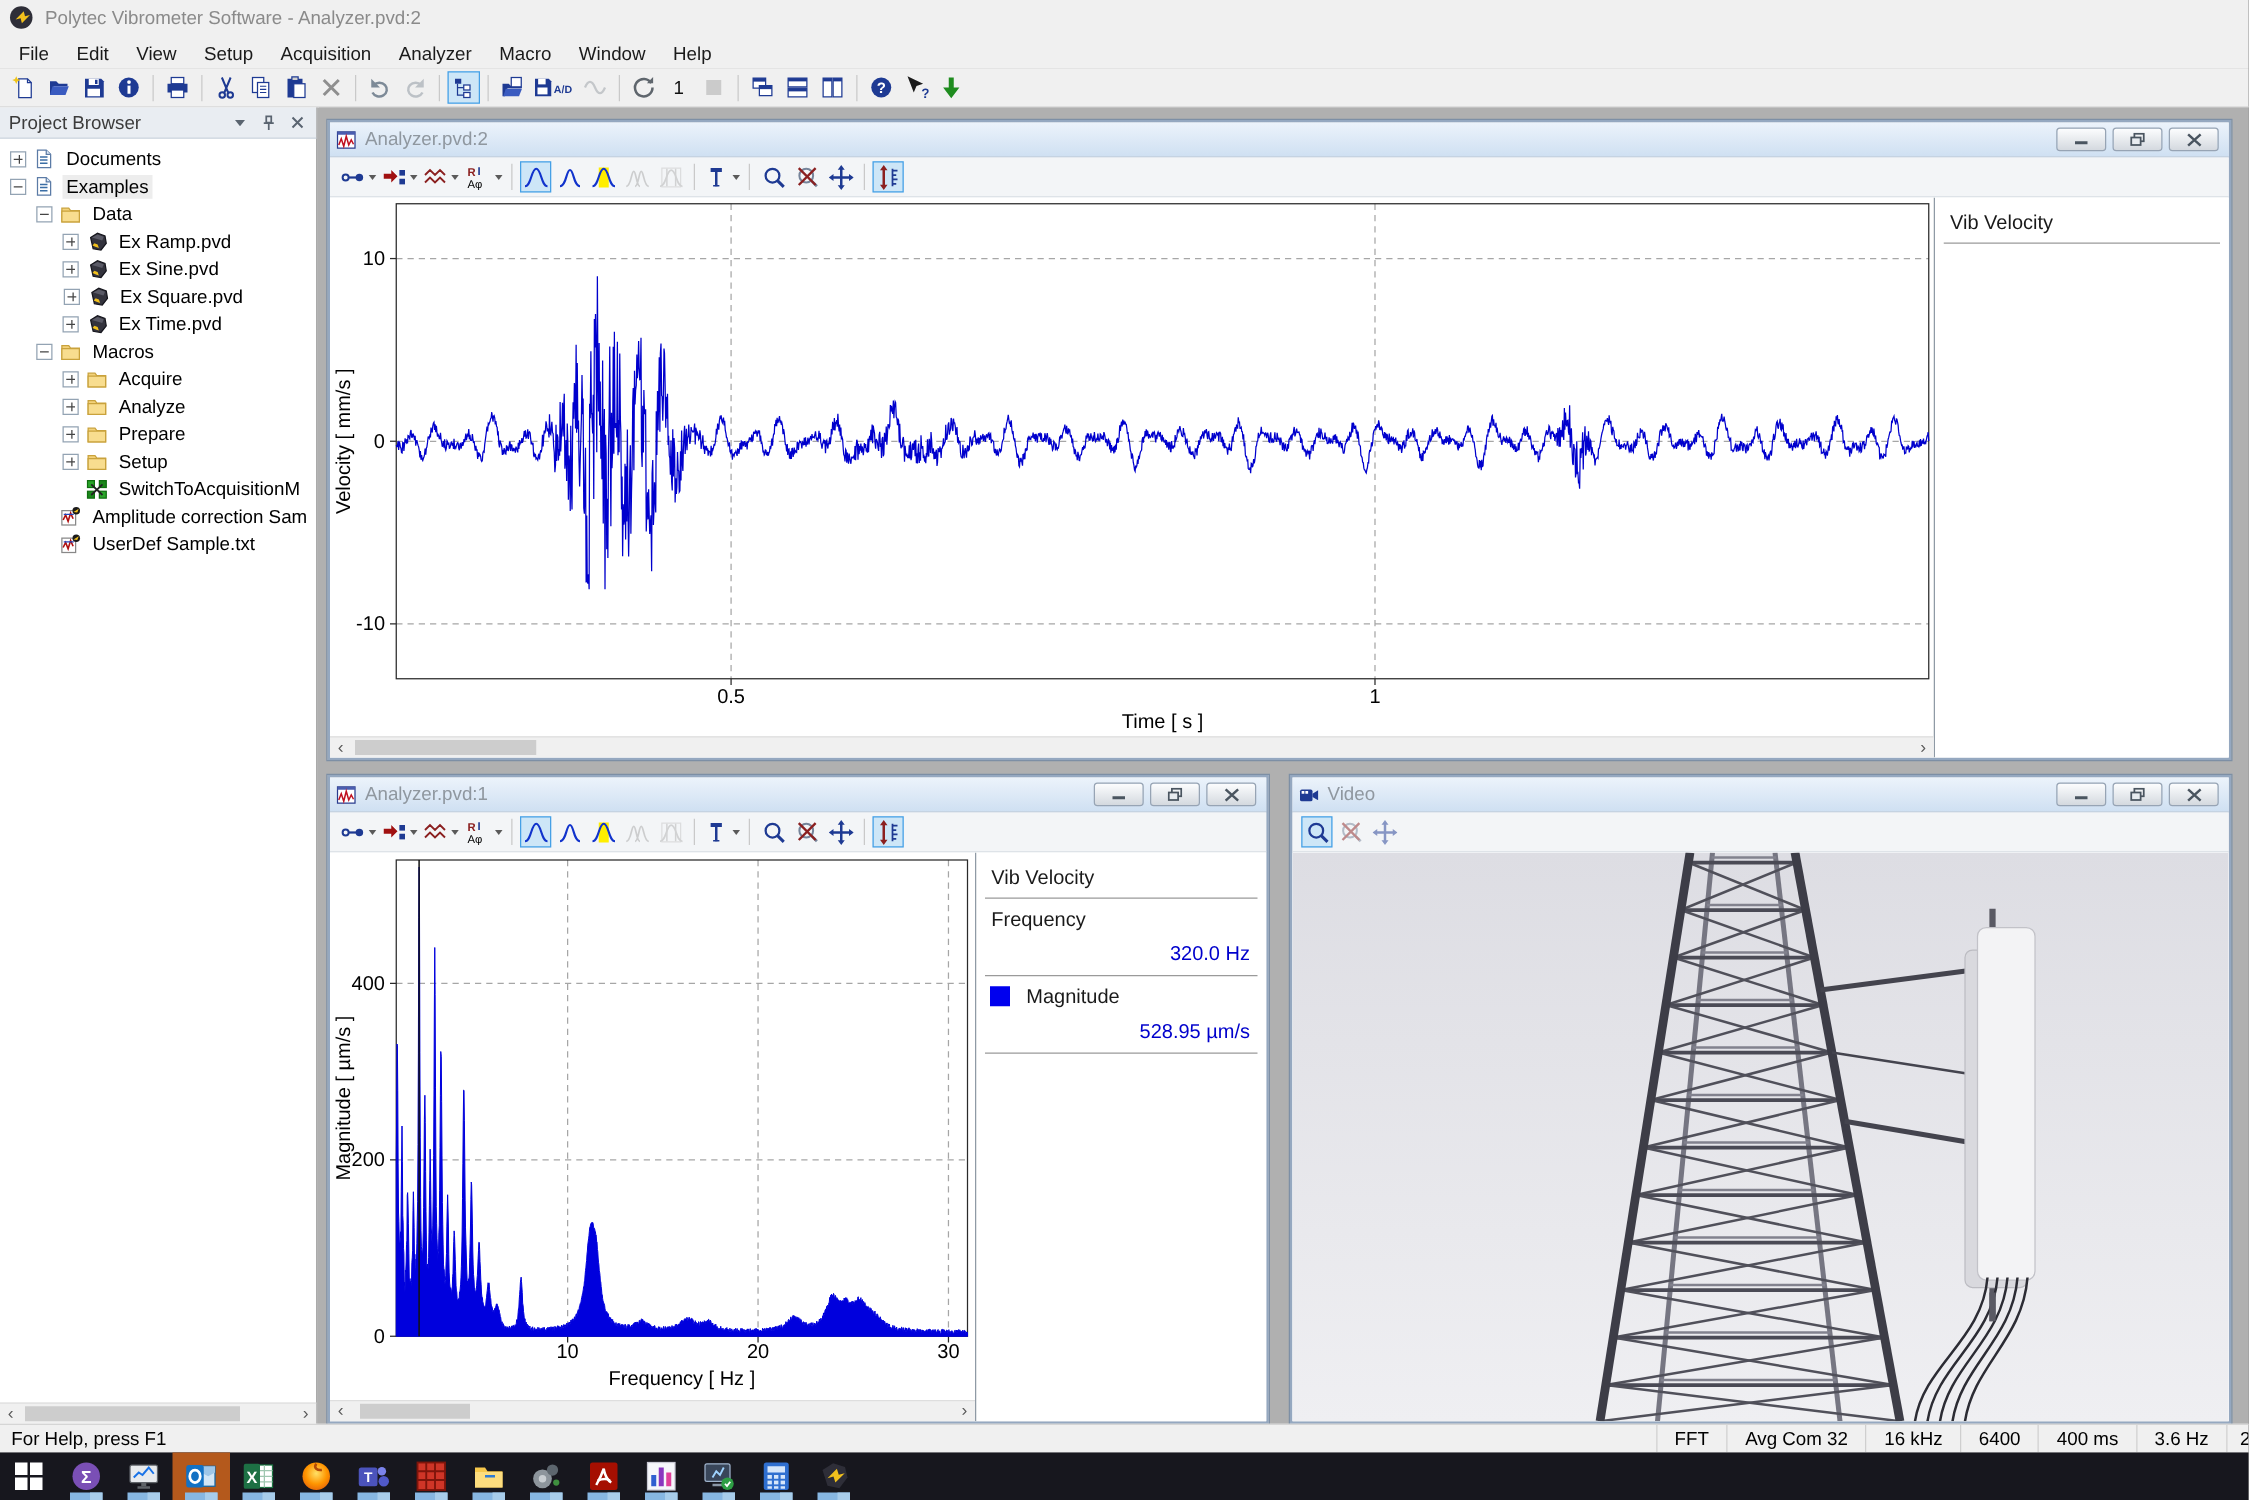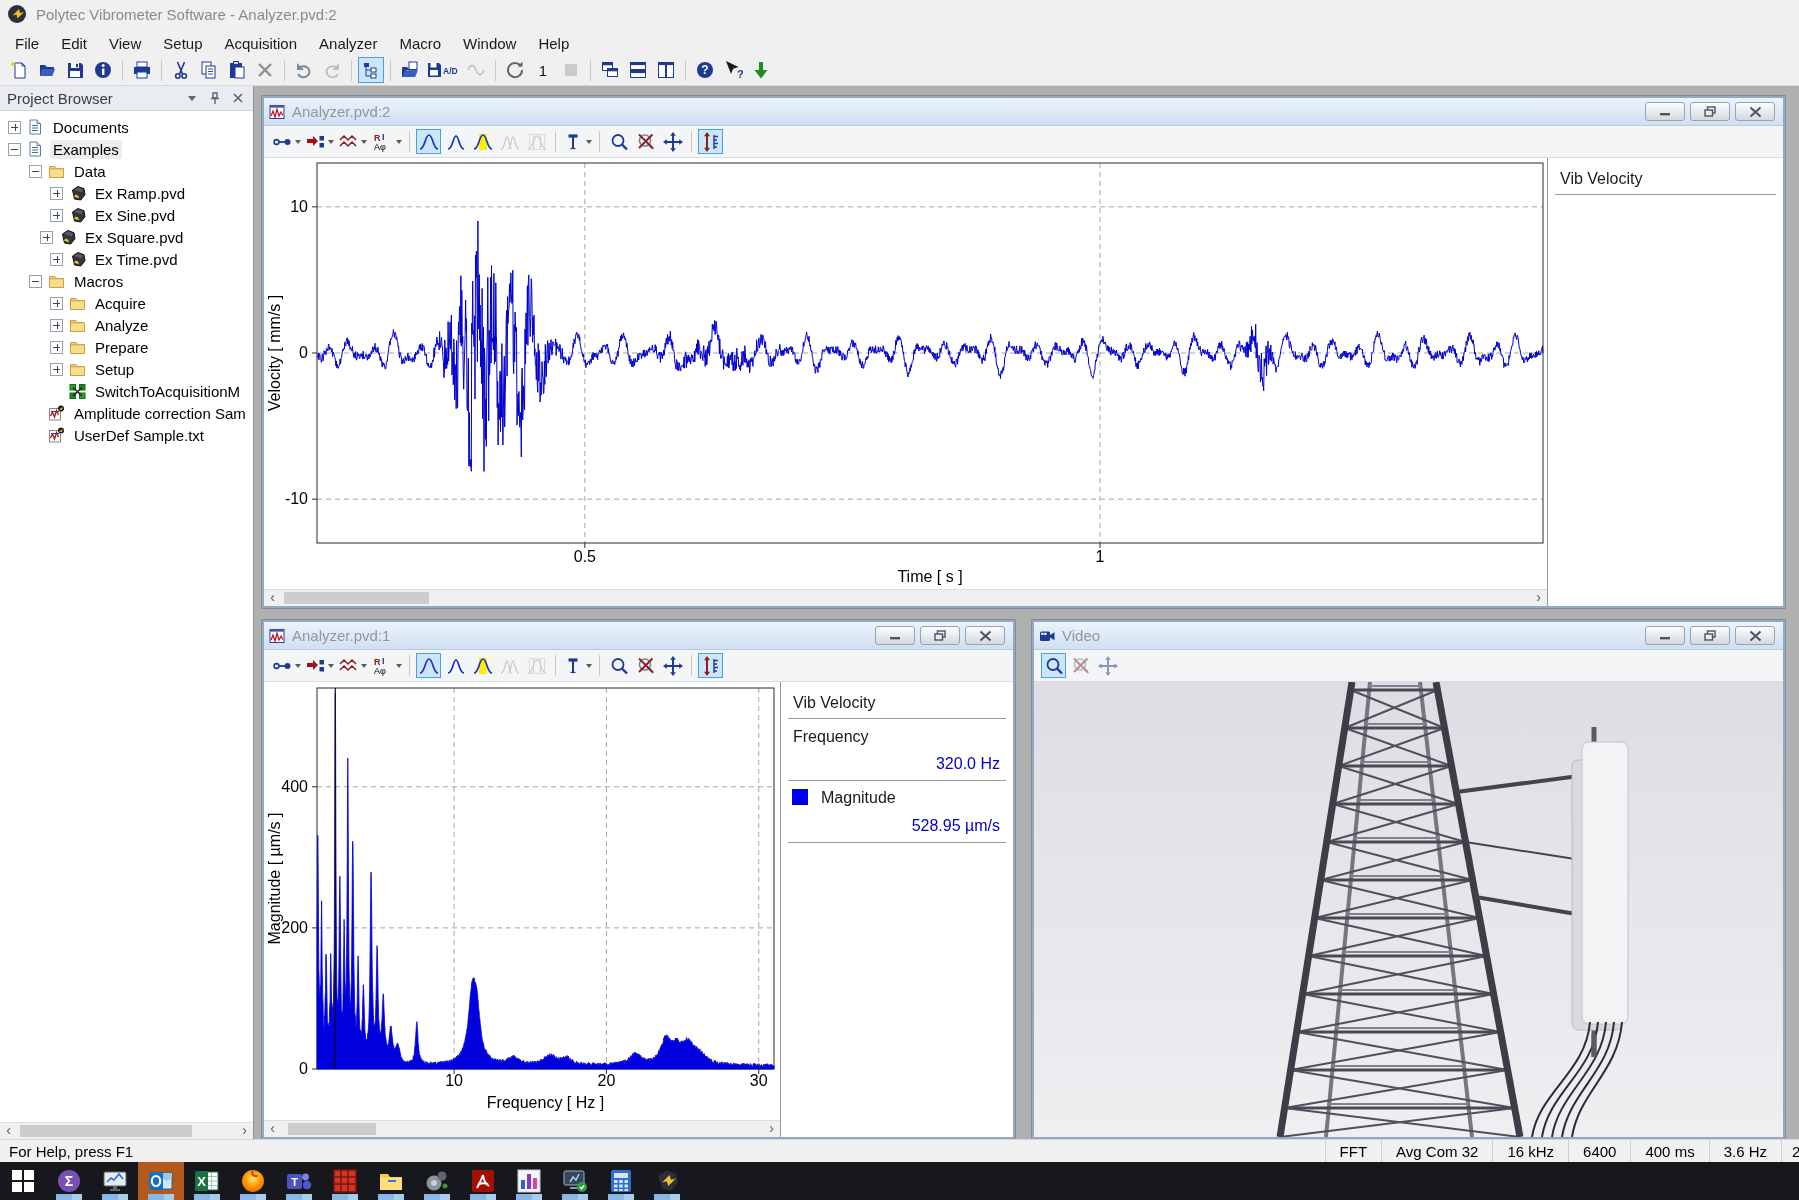--- a/index.html
+++ b/index.html
@@ -352,21 +352,21 @@
           <span class="expander plus"></span>
           <span class="tree-ico">
             <svg width="17" height="17" viewBox="0 0 17 17">
               <path d="M3.5 5l5.5-3.5 6 2.2 1 6-4.2 5.3-6.3-1z" fill="#33333d" stroke="#15151c"></path>
               <path d="M4.5 5l4.5-2.5 5 1.8-1.2 3z" fill="#5a5a66"></path>
               <path d="M6.5 9.5l2.6 1 1 2.8-2.8-.9-2.3-1z" fill="#f2c11d"></path>
             </svg>
           </span>
           <span class="tree-label">Ex Sine.pvd</span>
         </div>
-        <div class="tree-row" style="padding-left: 40px;">
+        <div class="tree-row" style="padding-left: 51px;">
           <span class="expander plus"></span>
           <span class="tree-ico">
             <svg width="17" height="17" viewBox="0 0 17 17">
               <path d="M3.5 5l5.5-3.5 6 2.2 1 6-4.2 5.3-6.3-1z" fill="#33333d" stroke="#15151c"></path>
               <path d="M4.5 5l4.5-2.5 5 1.8-1.2 3z" fill="#5a5a66"></path>
               <path d="M6.5 9.5l2.6 1 1 2.8-2.8-.9-2.3-1z" fill="#f2c11d"></path>
             </svg>
           </span>
           <span class="tree-label">Ex Square.pvd</span>
         </div>

